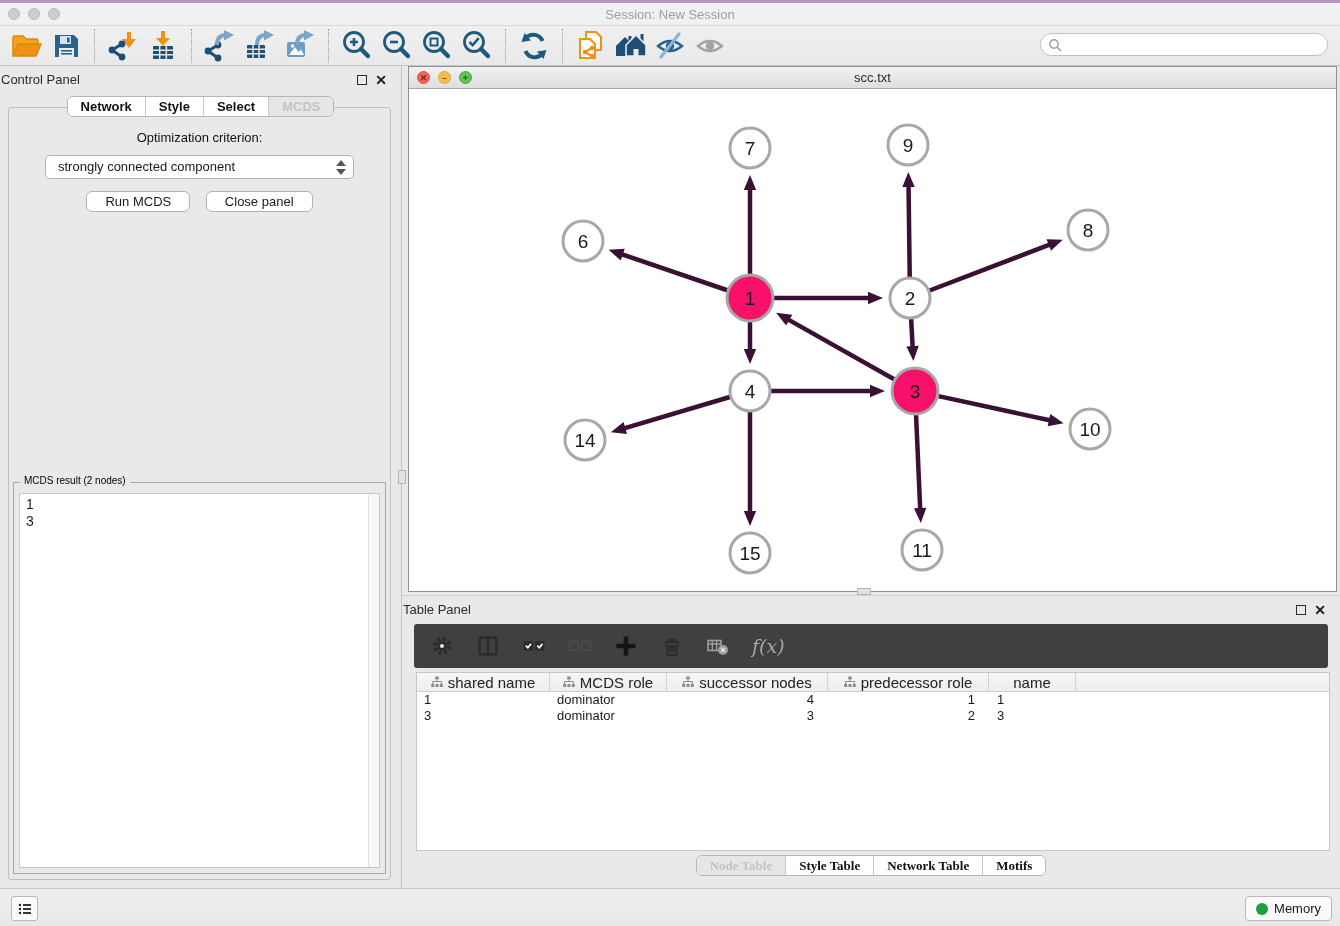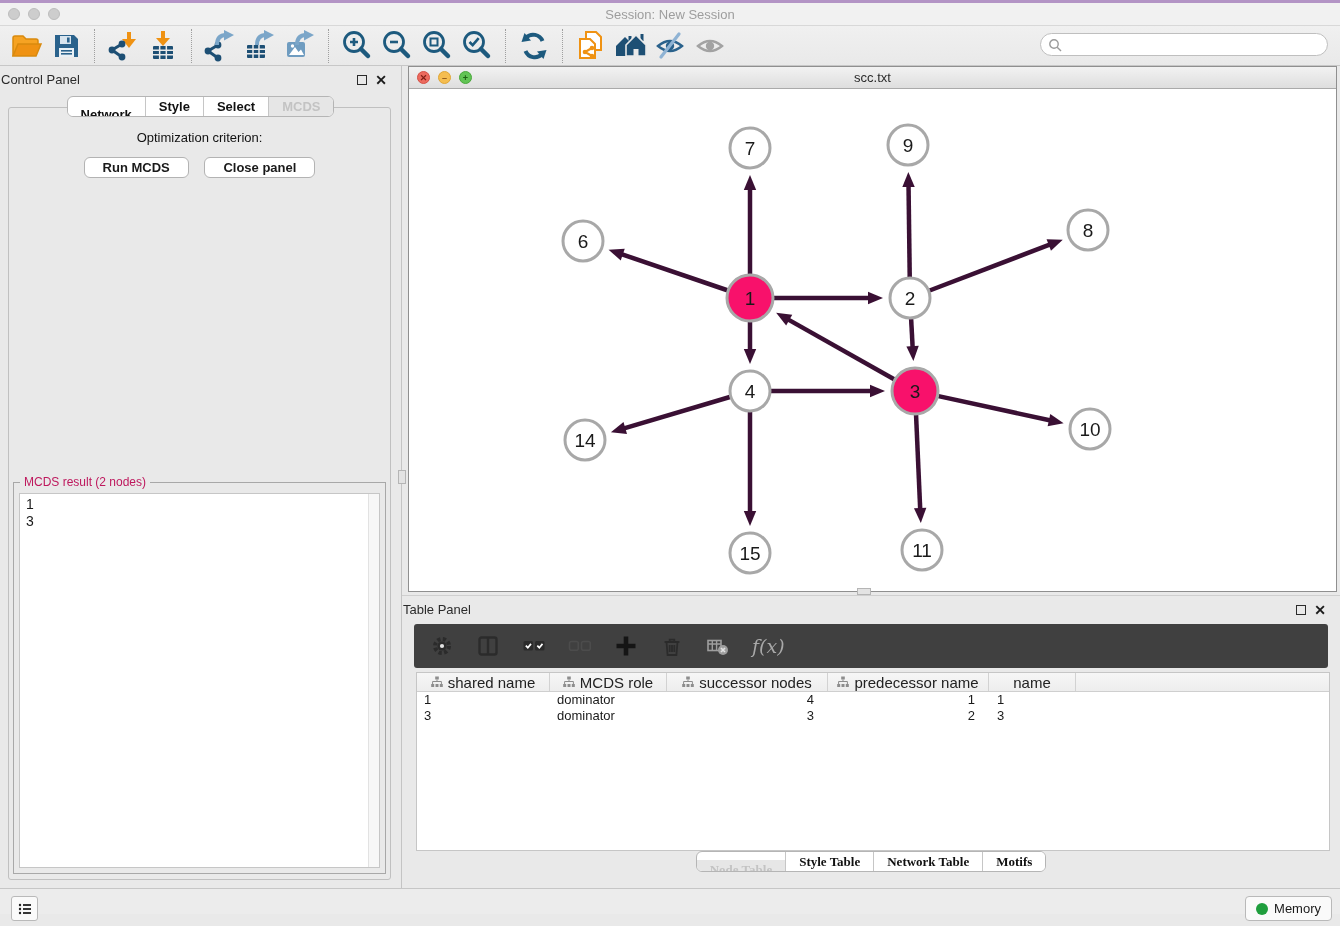--- a/index.html
+++ b/index.html
@@ -21,31 +21,31 @@
   .searchbox svg { position:absolute; left:7px; top:4px; }
 
   
   .control-panel { position:absolute; left:0; top:66px; width:402px; height:822px; background:#e9e9e9; border-right:1px solid #c4c4c4; }
   .panel-head { position:relative; height:28px; line-height:28px; padding-left:1px; color:#2b2b2b; }
   .panel-head .winbtns { position:absolute; right:14px; top:0; height:28px; display:flex; align-items:center; gap:8px; }
   .float-box { width:10px; height:10px; border:1.6px solid #2b2b2b; display:inline-block; }
   .close-x { font-weight:bold; font-size:14px; color:#1a1a1a; line-height:10px; }
   .seg { display:inline-flex; border:1px solid #b5b5b5; border-radius:6px; overflow:hidden; background:#fff; height:21px; }
   .seg .tab { padding:1px 13px; font-size:13px; font-weight:600; color:#111; background:#fff; border-left:1px solid #c6c6c6; line-height:18px; cursor:pointer; }
-  .seg .tab:first-child { border-left:none;margin-top:8px; }
+  .seg .tab:first-child { border-left:none; }
   .seg .tab.active { background:#e6e6e6; color:#c3c3c3; }
   .ctrl-tabs { position:absolute; left:0; top:30px; width:100%; text-align:center; z-index:2; }
   .tabpane { position:absolute; left:8px; right:10px; top:41px; bottom:8px; border:1px solid #c0c0c0; border-radius:3px; background:#e9e9e9; }
   .opt-label { text-align:center; margin-top:22px; font-size:13px; color:#111; }
   .dropdown { position:relative; margin:10px 36px 0 36px; height:24px; background:#fff; border:1px solid #b3b3b3; border-radius:5px; line-height:22px; padding-left:12px; font-size:13px; cursor:pointer; }
   .dropdown .stepper { position:absolute; right:6px; top:3px; width:12px; height:17px; }
   .btn-row { text-align:center; margin-top:12px; }
-  .pushbtn { display:inline-block; background:#fff; border:1px solid #b3b3b3; border-radius:6px; padding:2px 18px; font-size:13px; margin:0 6px; cursor:pointer;font-weight:bold; }
+  .pushbtn { display:inline-block; background:#fff; border:1px solid #b3b3b3; border-radius:6px; padding:2px 18px; font-size:13px; margin:0 6px; cursor:pointer; }
   .groupbox { position:absolute; left:4px; right:4px; top:374px; bottom:5px; border:1px solid #a8a8a8; }
-  .groupbox .legend { position:absolute; top:-8px; left:6px; background:#e9e9e9; padding:0 4px; font-size:12px; color:#be185d; }
+  .groupbox .legend { position:absolute; top:-8px; left:6px; background:#e9e9e9; padding:0 4px; font-size:10px; color:#000000; }
   .groupbox .textarea { position:absolute; left:5px; right:5px; top:10px; bottom:5px; background:#fff; border:1px solid #c6c6c6; font-size:14px; line-height:17px; padding:2px 6px; overflow:hidden; }
   .groupbox .vscroll { position:absolute; right:0; top:0; bottom:0; width:11px; background:#f7f7f7; border-left:1px solid #e2e2e2; }
 
   
   .netwin { position:absolute; left:408px; top:66px; width:929px; height:526px; background:#fff; border:1px solid #8f8f8f; }
   .netwin .head { position:relative; height:22px; background:linear-gradient(#f2f2f2,#dedede); border-bottom:1px solid #aaa; }
   .netwin .head .title { text-align:center; line-height:21px; color:#2b2b2b; font-size:13px; }
   .traffic { position:absolute; top:4px; width:13px; height:13px; border-radius:50%; font-size:9px; font-weight:bold; text-align:center; line-height:13px; cursor:pointer; }
   .t-close { left:8px;  background:#ec6a5e; border:1px solid #d55046; color:#7e1e15; }
   .t-min   { left:29px; background:#f5bd4f; border:1px solid #dfa636; color:#90591a; }
@@ -263,20 +263,27 @@
   <div class="ctrl-tabs">
     <span class="seg">
       <span class="tab">Network</span>
       <span class="tab">Style</span>
       <span class="tab">Select</span>
       <span class="tab active">MCDS</span>
     </span>
   </div>
   <div class="tabpane">
     <div class="opt-label">Optimization criterion:</div>
+    <div class="dropdown">
+      <span>strongly connected component</span>
+      <svg class="stepper" viewBox="0 0 12 17">
+        <polygon points="6,1 11,7 1,7" fill="#555"></polygon>
+        <polygon points="6,16 11,10 1,10" fill="#555"></polygon>
+      </svg>
+    </div>
     <div class="btn-row">
       <span class="pushbtn">Run MCDS</span>
       <span class="pushbtn">Close panel</span>
     </div>
     <div class="groupbox">
       <span class="legend">MCDS result (2 nodes)</span>
       <div class="textarea">
         <div id="result-lines">
             <div>1</div>
             <div>3</div>
@@ -506,21 +513,21 @@
         <div class="dt-hcell" style="width: 161px;">
           <svg width="12" height="12" viewBox="0 0 12 12">
             <g fill="#8d8d8d">
               <rect x="4.2" y="0.5" width="3.6" height="3"></rect>
               <path d="M6 3.5 v2 M1.6 8 v-2.5 h8.8 V8" stroke="#8d8d8d" fill="none" stroke-width="1"></path>
               <rect x="0.2" y="8" width="3" height="3"></rect>
               <rect x="4.5" y="8" width="3" height="3"></rect>
               <rect x="8.8" y="8" width="3" height="3"></rect>
             </g>
           </svg>
-          <span>predecessor name</span>
+          <span>predecessor role</span>
         </div>
         <div class="dt-hcell" style="width: 87px;">
           <span>name</span>
         </div>
       </div>
     <div id="dt-body">
         <div class="dt-row">
           <div class="dt-cell" style="width: 133px; text-align: left; padding: 0px 0px 0px 7px;">1</div>
           <div class="dt-cell" style="width: 117px; text-align: left; padding: 0px 0px 0px 7px;">dominator</div>
           <div class="dt-cell" style="width: 161px; text-align: right; padding: 0px 14px 0px 0px;">4</div>

